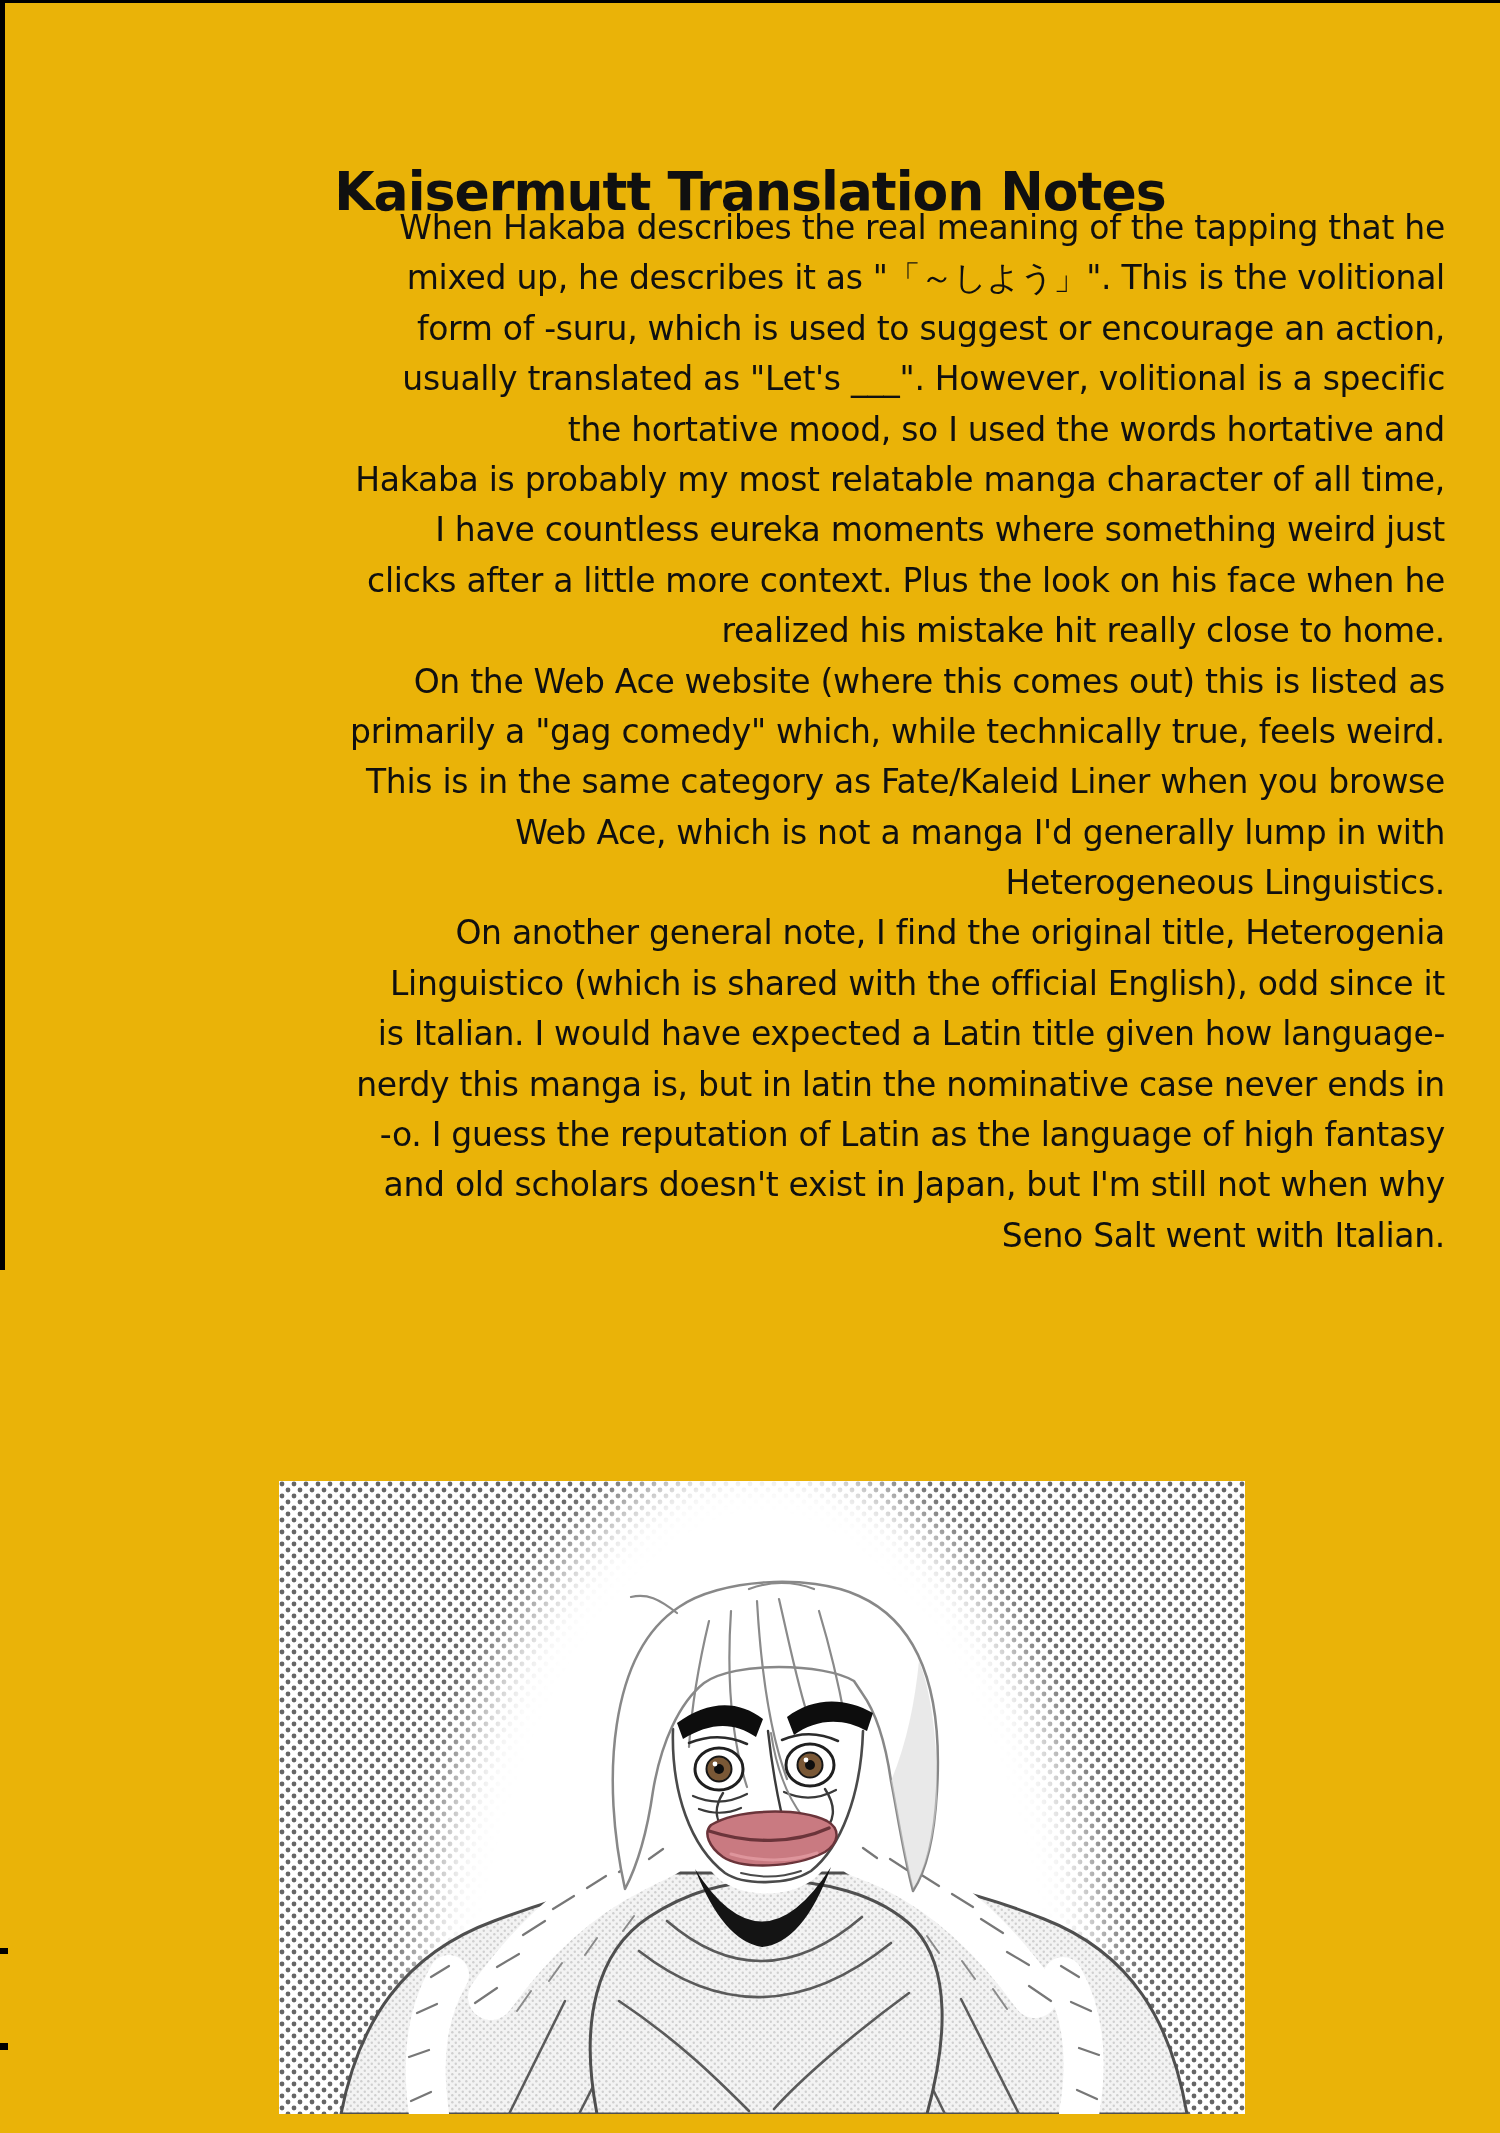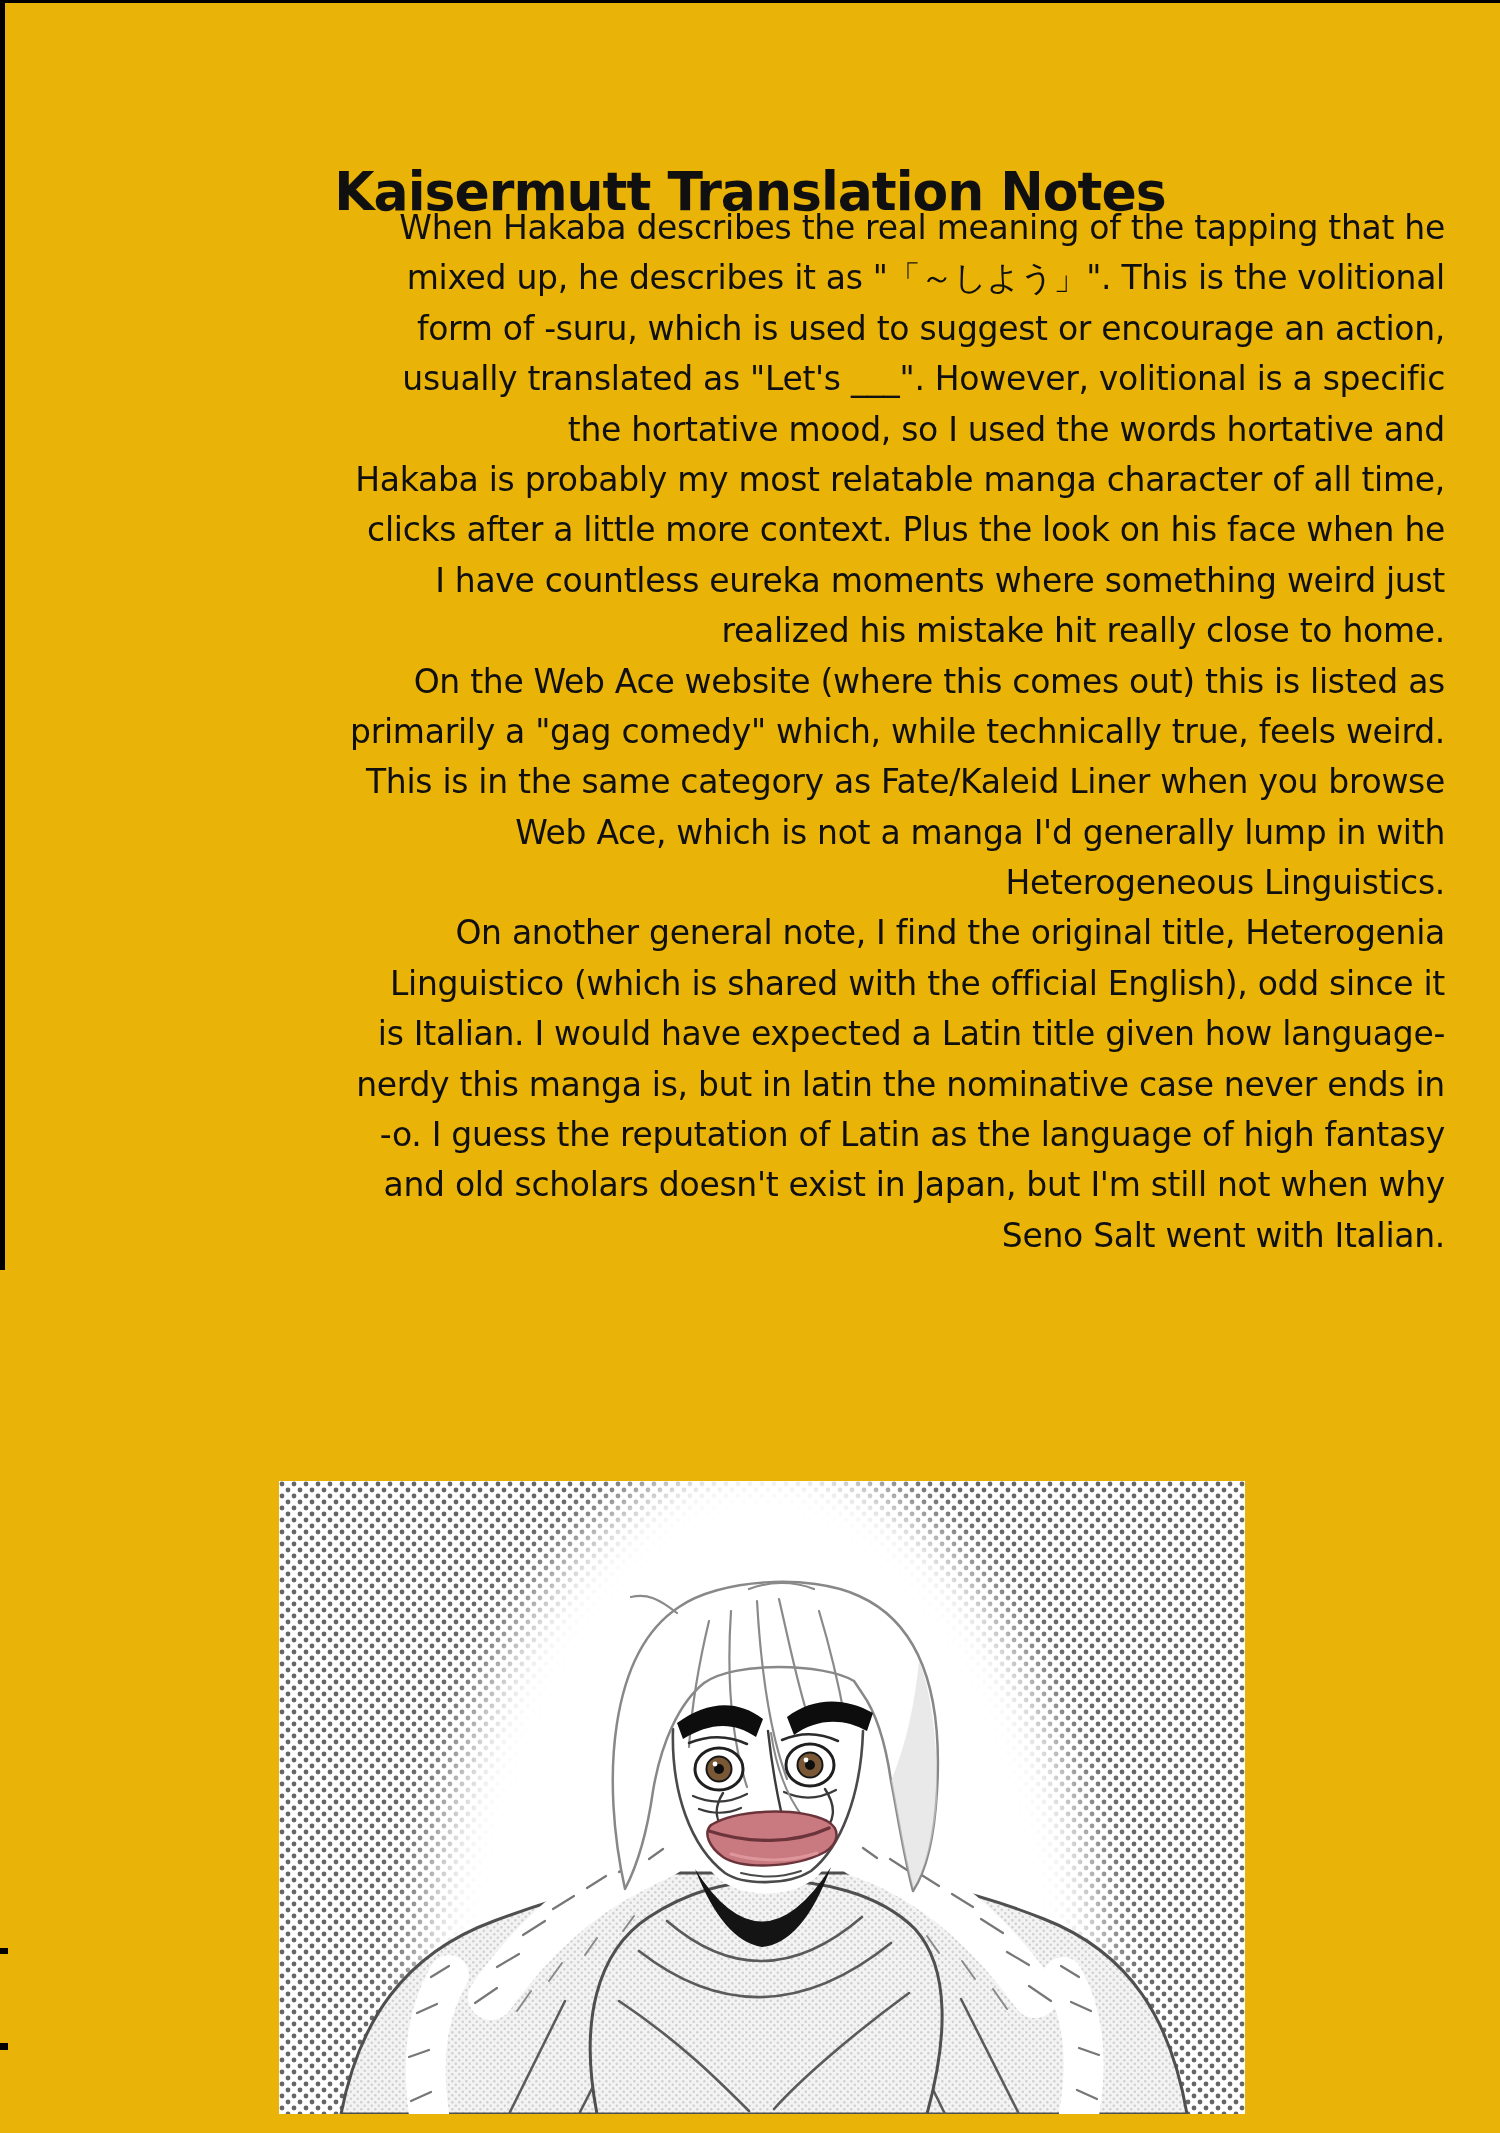--- a/index.html
+++ b/index.html
@@ -40,22 +40,22 @@
 
   <h1 class="title">Kaisermutt Translation Notes</h1>
 
   <div class="notes">
     <div class="ln">When Hakaba describes the real meaning of the tapping that he</div>
     <div class="ln">mixed up, he describes it as "「～しよう」". This is the volitional</div>
     <div class="ln">form of -suru, which is used to suggest or encourage an action,</div>
     <div class="ln">usually translated as "Let's ___". However, volitional is a specific</div>
     <div class="ln">the hortative mood, so I used the words hortative and</div>
     <div class="ln">Hakaba is probably my most relatable manga character of all time,</div>
+    <div class="ln">I have countless eureka moments where something weird just</div>
     <div class="ln">clicks after a little more context. Plus the look on his face when he</div>
-    <div class="ln">I have countless eureka moments where something weird just</div>
     <div class="ln">realized his mistake hit really close to home.</div>
     <div class="ln">On the Web Ace website (where this comes out) this is listed as</div>
     <div class="ln">primarily a "gag comedy" which, while technically true, feels weird.</div>
     <div class="ln">This is in the same category as Fate/Kaleid Liner when you browse</div>
     <div class="ln">Web Ace, which is not a manga I'd generally lump in with</div>
     <div class="ln">Heterogeneous Linguistics.</div>
     <div class="ln">On another general note, I find the original title, Heterogenia</div>
     <div class="ln">Linguistico (which is shared with the official English), odd since it</div>
     <div class="ln">is Italian. I would have expected a Latin title given how language-</div>
     <div class="ln">nerdy this manga is, but in latin the nominative case never ends in</div>

